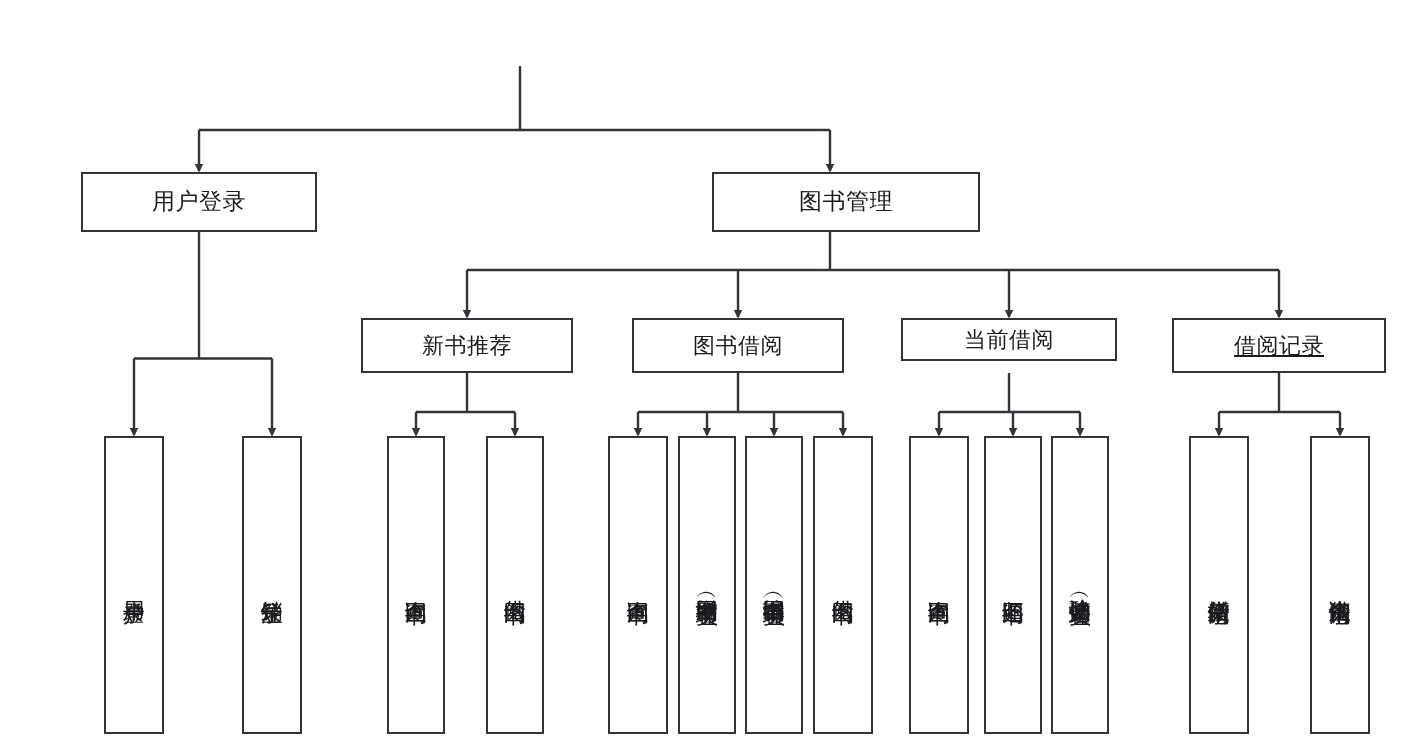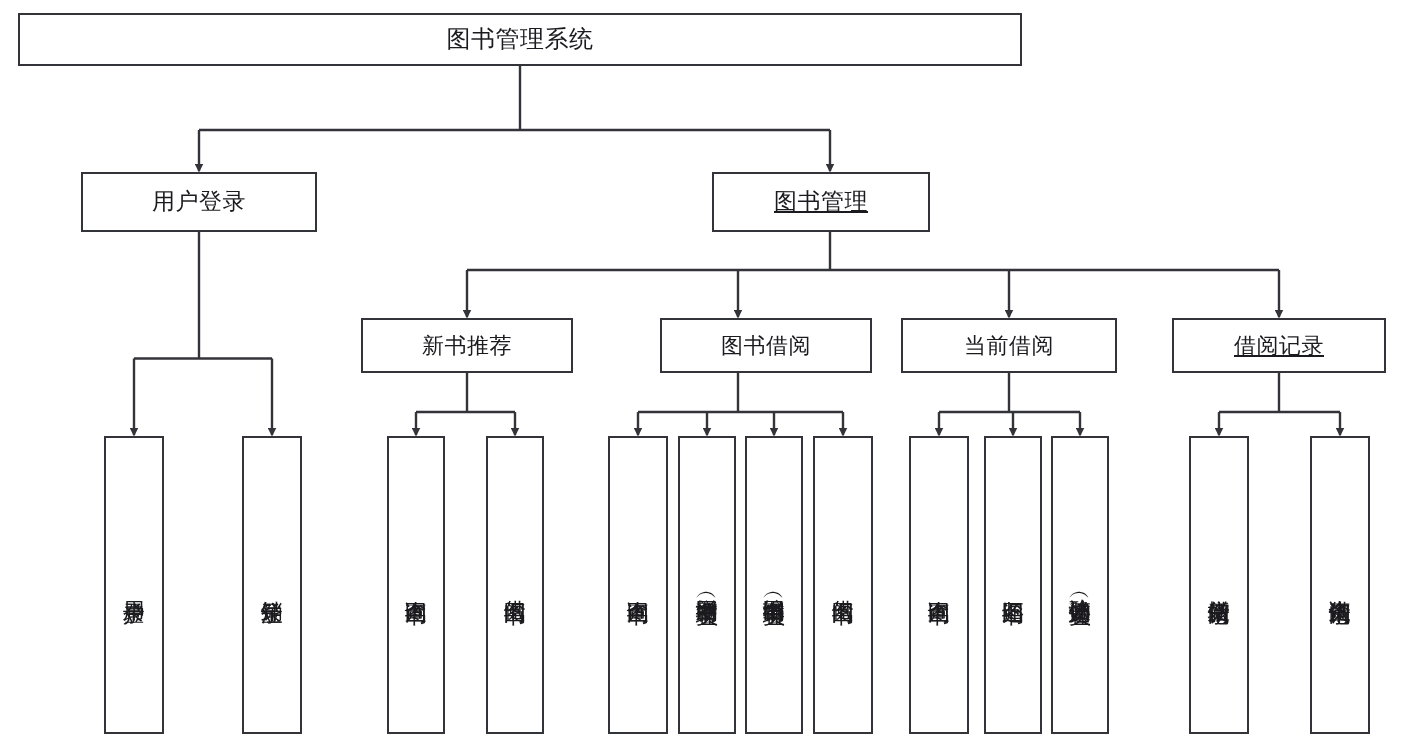--- a/index.html
+++ b/index.html
@@ -114,40 +114,37 @@
         <path d="M939,412.06 L939,435" marker-end="url(#arrow-head)"></path>
         <path d="M1013,412.06 L1013,435" marker-end="url(#arrow-head)"></path>
         <path d="M1080,412.06 L1080,435" marker-end="url(#arrow-head)"></path>
         <path d="M1279,373 L1279,412.06"></path>
         <path d="M1219,412.06 L1340,412.06"></path>
         <path d="M1219,412.06 L1219,435" marker-end="url(#arrow-head)"></path>
         <path d="M1340,412.06 L1340,435" marker-end="url(#arrow-head)"></path>
       </g>
   </svg>
 
-  <div class="node node-root" style="left: 18px; top: 13px; width: 1004px; height: 53px;">
-    <span class="node-label">图书管理系统</span>
-  </div>
 
   <div id="level2-container">
       <div class="node node-level2" style="left: 81px; top: 172px; width: 236px; height: 60px;">
         <span class="node-label">用户登录</span>
       </div>
-      <div class="node node-level2" style="left: 712px; top: 172px; width: 218px; height: 60px; text-decoration: underline;">
+      <div class="node node-level2" style="left: 712px; top: 172px; width: 268px; height: 60px;">
         <span class="node-label">图书管理</span>
       </div>
     </div>
   <div id="level3-container">
       <div class="node node-level3" style="left: 361px; top: 318px; width: 212px; height: 55px;">
         <span class="node-label">新书推荐</span>
       </div>
-      <div class="node node-level3" style="left: 632px; top: 318px; width: 212px; height: 55px; margin-left: 28px;">
+      <div class="node node-level3" style="left: 632px; top: 318px; width: 212px; height: 55px;">
         <span class="node-label">图书借阅</span>
       </div>
-      <div class="node node-level3" style="left: 901px; top: 318px; width: 216px; height: 55px;">
+      <div class="node node-level3" style="left: 901px; top: 318px; width: 216px; height: 43px;">
         <span class="node-label">当前借阅</span>
       </div>
       <div class="node node-level3" style="left: 1172px; top: 318px; width: 214px; height: 55px; text-decoration: underline;">
         <span class="node-label">借阅记录</span>
       </div>
     </div>
   <div id="leaf-container">
       <div class="node node-leaf" style="left: 104px; top: 436px; width: 60px; height: 298px;">
         <span class="node-label">用户登录</span>
       </div>

